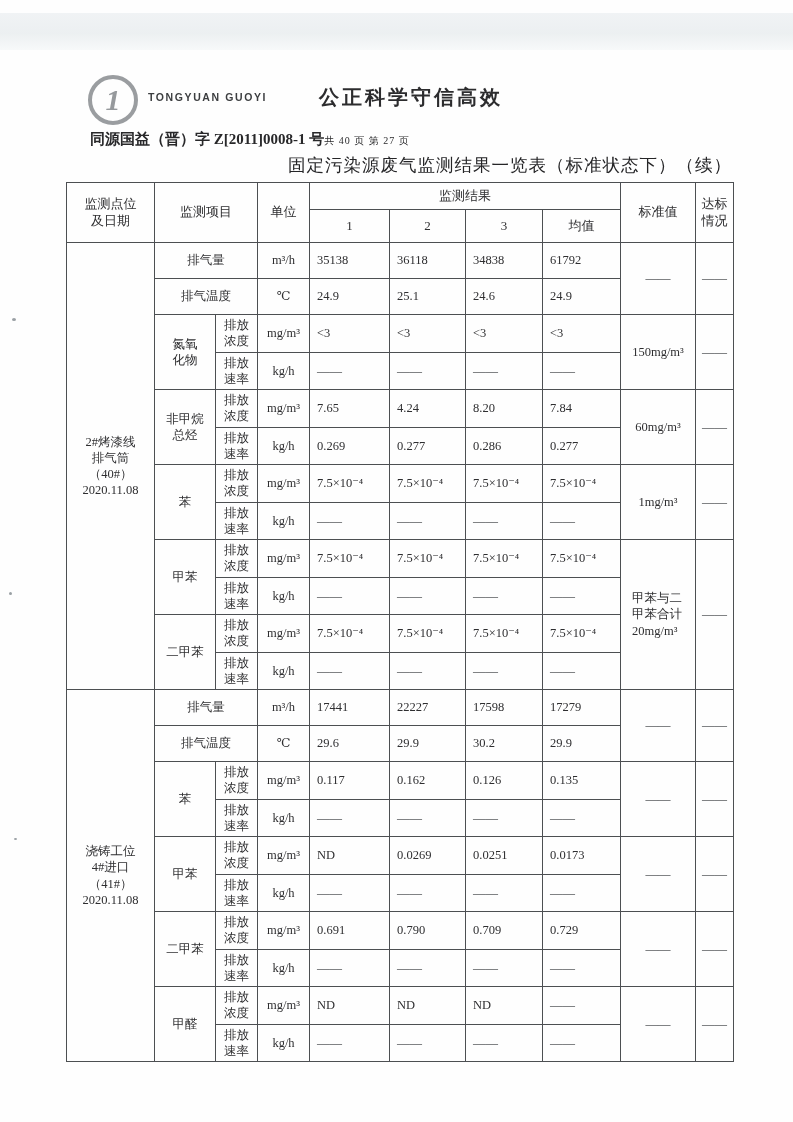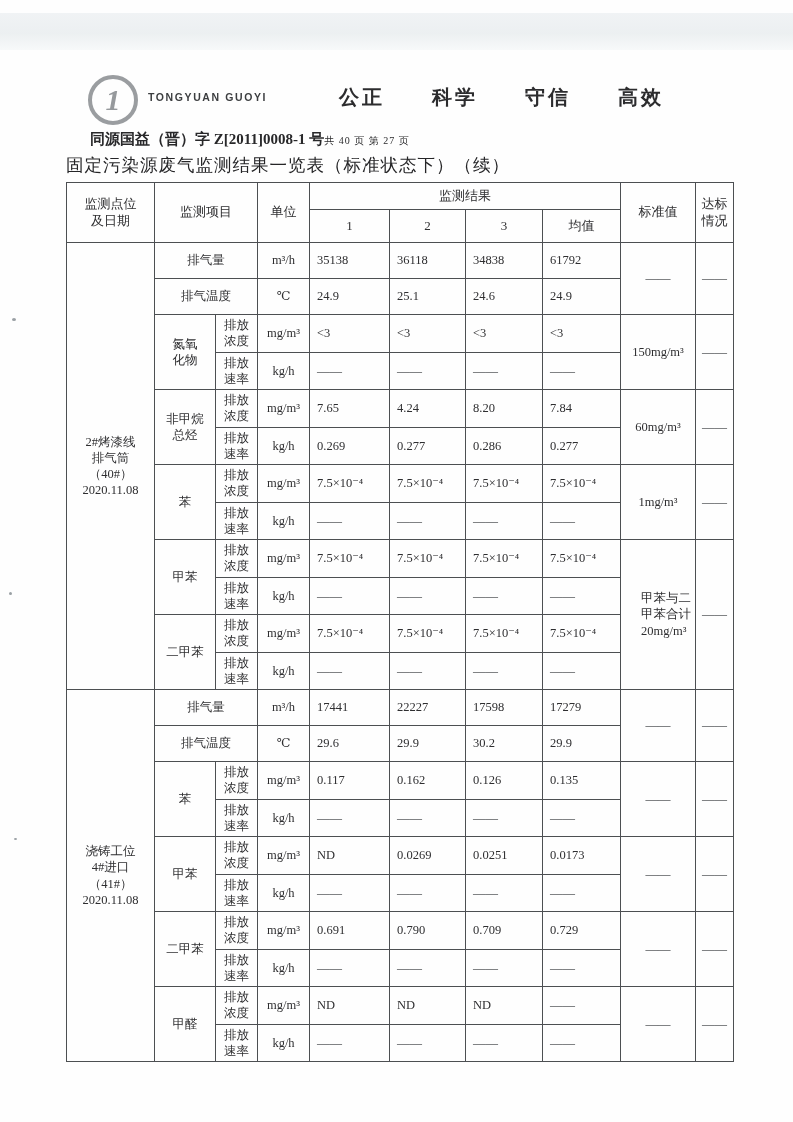--- a/index.html
+++ b/index.html
@@ -25,50 +25,50 @@
     width:42px;height:42px;border:4px solid #9a9da0;border-radius:50%;
     display:flex;align-items:center;justify-content:center;
     color:#96999c;font-weight:bold;font-style:italic;
     font-size:30px;line-height:1;margin-top:1px;
     font-family:"Liberation Serif",serif;
   }
   .logo-text{margin-left:10px;}
   .logo-name{font-size:27px;font-weight:bold;letter-spacing:5px;color:#2b2b2d;line-height:1.05;}
   .logo-sub{font-size:10.5px;font-weight:bold;letter-spacing:1.6px;color:#3c3e40;margin-top:17px;
     font-family:"Liberation Sans","DejaVu Sans",sans-serif;}
-  .slogan{display:flex;gap:47px;margin-left:72px;margin-top:10px;}
+  .slogan{display:flex;margin-left:52px;margin-top:10px;}
   .slogan span{font-size:20px;font-weight:bold;color:#2c2c2e;letter-spacing:3px;}
 
   .doc-row{position:absolute;top:130px;left:90px;width:642px;display:flex;align-items:baseline;}
   .doc-number{font-size:15px;font-weight:bold;color:#28282a;}
   .page-info{font-size:10px;color:#2c2c2e;letter-spacing:1px;}
 
   .table-title{
     position:absolute;top:153px;left:66px;width:666px;
-    text-align:left;font-size:17.5px;color:#252527;letter-spacing:1px;
+    text-align:right;font-size:17.5px;color:#252527;letter-spacing:1px;
   }
 
   
   .tbl-wrap{position:absolute;top:182px;left:66px;}
   table{border-collapse:collapse;table-layout:fixed;width:667px;}
   td{
     border:1px solid #4c4f52;
     font-size:12.5px;line-height:1.3;
     text-align:center;vertical-align:middle;
     padding:2px 3px;color:#2e2e30;
     overflow:hidden;
   }
   table{border:1.5px solid #3f4245;}
   tr{height:36px;}
   tr.hr1{height:27px;}
   tr.hr2{height:33px;}
   .hd{font-size:13px;}
   .ml{white-space:pre-line;margin-left:16px;}
   .v{text-align:left;padding-left:7px;}
-  .std-multi{text-align:left;padding-left:20px;}
+  .std-multi{text-align:left;padding-left:11px;}
   .dash{color:#3a3d40;}
 </style>
 </head>
 <body>
 
 <div class="page">
   <div class="scan-band"></div>
   <div class="speck" style="left:12px;top:318px;width:4px;height:3px;"></div>
   <div class="speck" style="left:9px;top:592px;width:3px;height:3px;"></div>
   <div class="speck" style="left:14px;top:838px;width:3px;height:2px;"></div>

